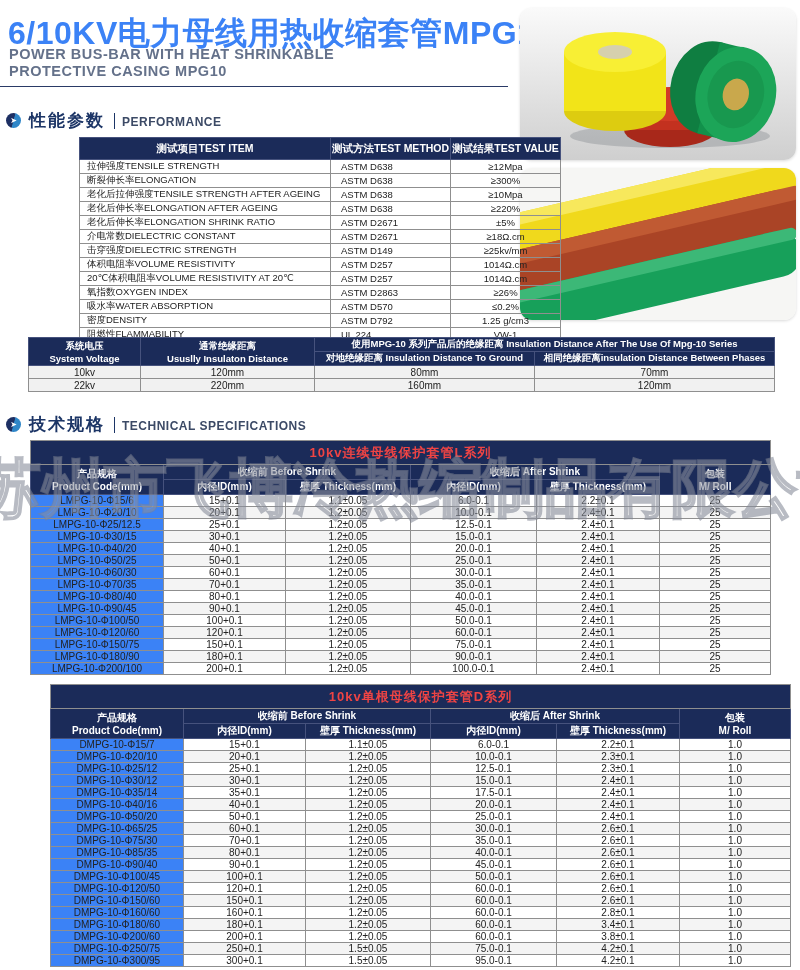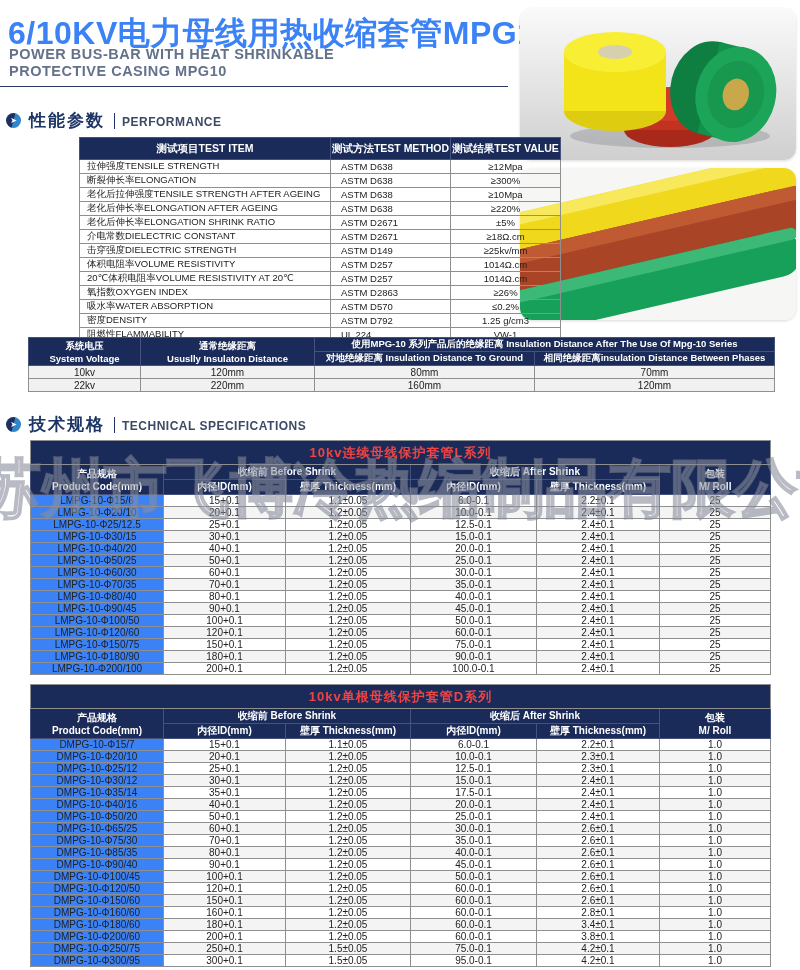--- a/index.html
+++ b/index.html
@@ -43,21 +43,21 @@
   .perf-table td:nth-child(2) { text-align:left; padding-left:10px; }
 
   
   .volt-table { position:absolute; left:28px; top:337px; width:746px; font-size:10px; }
   .volt-table thead th { height:14px; font-size:9.5px; }
   .volt-table td { height:13px; text-align:center; color:#222; background:#f1f1f1; }
 
   
   .spec-table { position:absolute; left:30px; width:740px; font-size:10px; }
   .spec-l { top:440px; }
-  .spec-d { top:684px; }
+  .spec-d { top:684px;margin-left:20px; }
   .spec-table .tbl-title td { height:24px; }
   .spec-table thead th { height:15px; font-size:10px; }
   .spec-table tbody td { height:11.5px; text-align:center; color:#222; }
   .spec-table tbody td:first-child { background:#3b82f6;text-align:center; }
   .spec-table tbody tr:nth-child(even) td:not(:first-child) { background:#f4f4f4; }
 
   
   .watermark { position:absolute; left:-22px; top:446px; z-index:6; white-space:nowrap;
     font-size:63px; font-weight:bold; font-family:"DejaVu Sans",sans-serif;
     color:rgba(255,255,255,0.12); -webkit-text-stroke:2px rgba(125,132,145,0.55);

